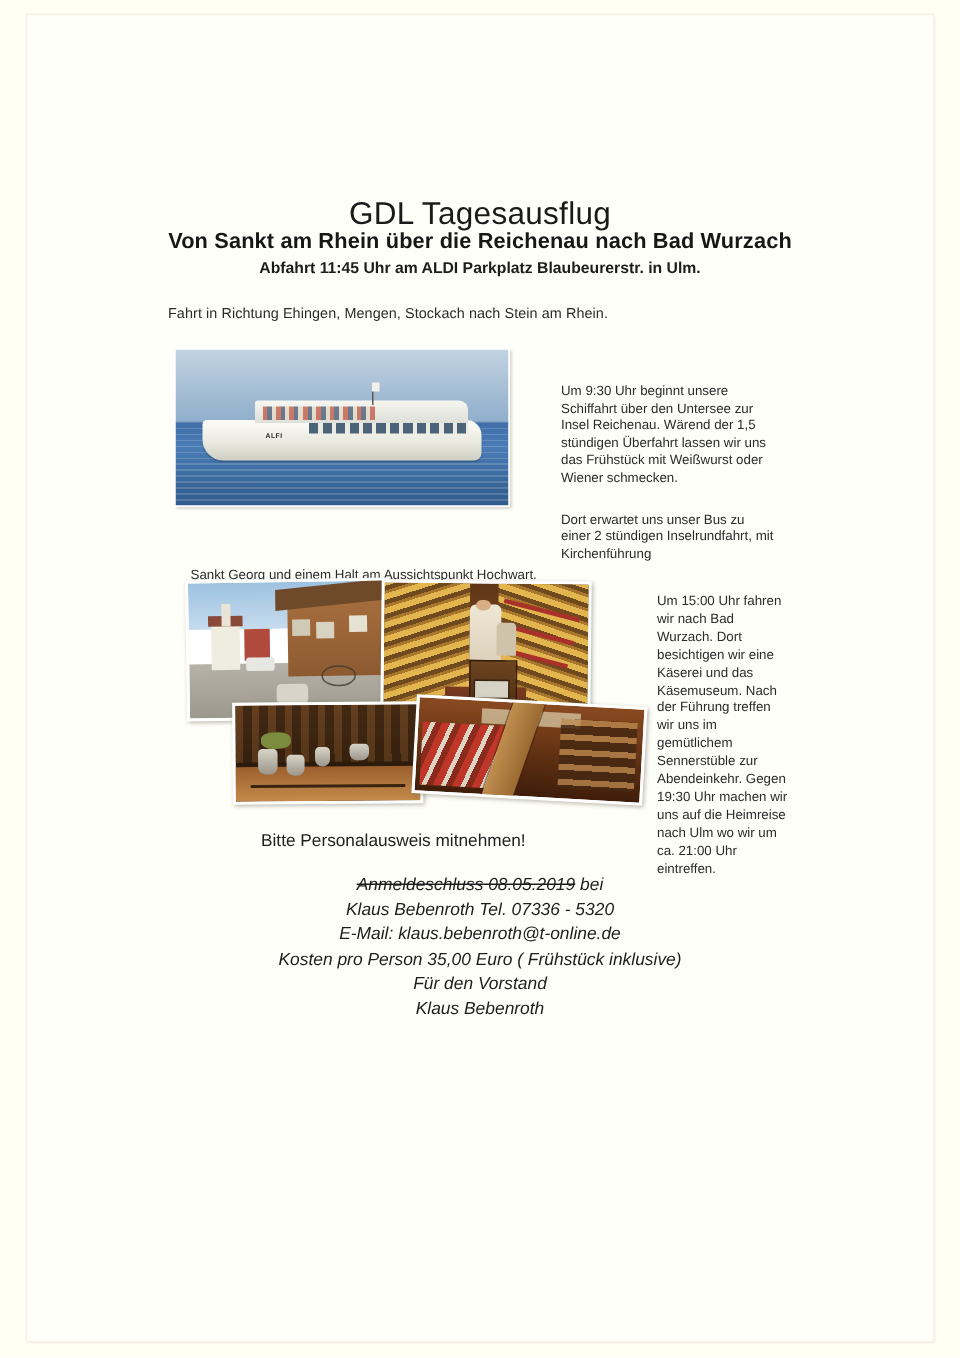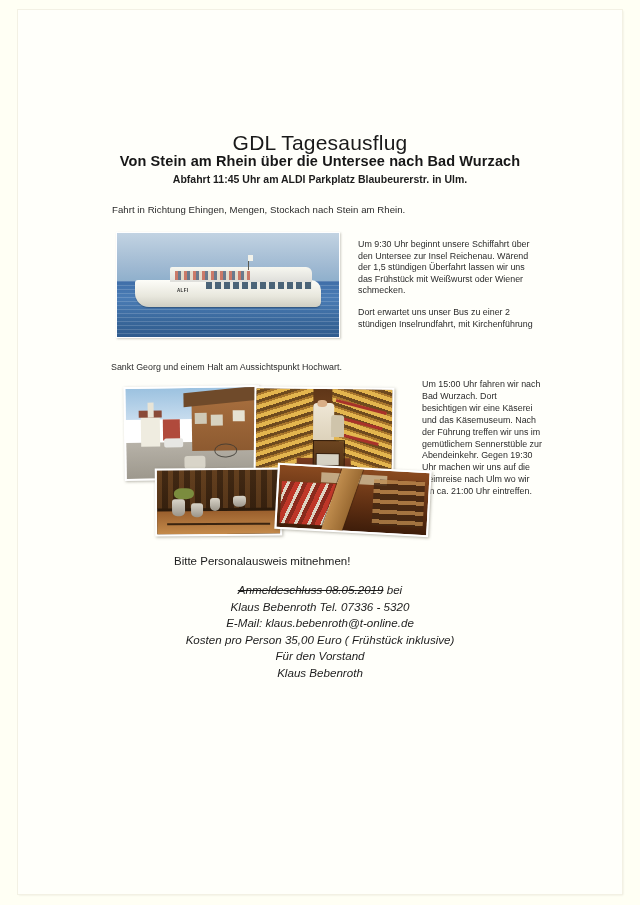--- a/index.html
+++ b/index.html
@@ -80,21 +80,21 @@
     color: #2a2a2a;
     letter-spacing: 0.05px;
   }
 
   .para {
     position: absolute;
     font-size: 8.9px;
     line-height: 11.6px;
     color: #2b2b2b;
   }
-  .para p { margin: 0; }
+  .para p { margin: 16px; }
   .para p.gap { margin-top: 10px; }
 
   .para-ship {
     left: 340px; top: 229px;
     width: 176px;
   }
   .para-georg {
     left: 93px; top: 352px;
     width: 330px;
     line-height: 11.8px;
@@ -447,21 +447,21 @@
     opacity: 0.75;
   }
 </style>
 </head>
 <body>
 
 <div class="page">
   <div class="sheet">
 
     <div class="title">GDL Tagesausflug</div>
-    <div class="route">Von Stein am Rhein über die Untersee nach Bad Wurzach</div>
+    <div class="route">Von Sankt am Rhein über die Reichenau nach Bad Wurzach</div>
     <div class="departure">Abfahrt 11:45 Uhr am ALDI Parkplatz Blaubeurerstr. in Ulm.</div>
     <div class="leadline">Fahrt in Richtung Ehingen, Mengen, Stockach nach Stein am Rhein.</div>
 
     <div class="photo photo-boat">
       <div class="img">
         <div class="boat-sky"></div>
         <div class="boat-water"></div>
         <div class="boat-hull"></div>
         <div class="boat-cabin"></div>
         <div class="boat-deckpeople"></div>

